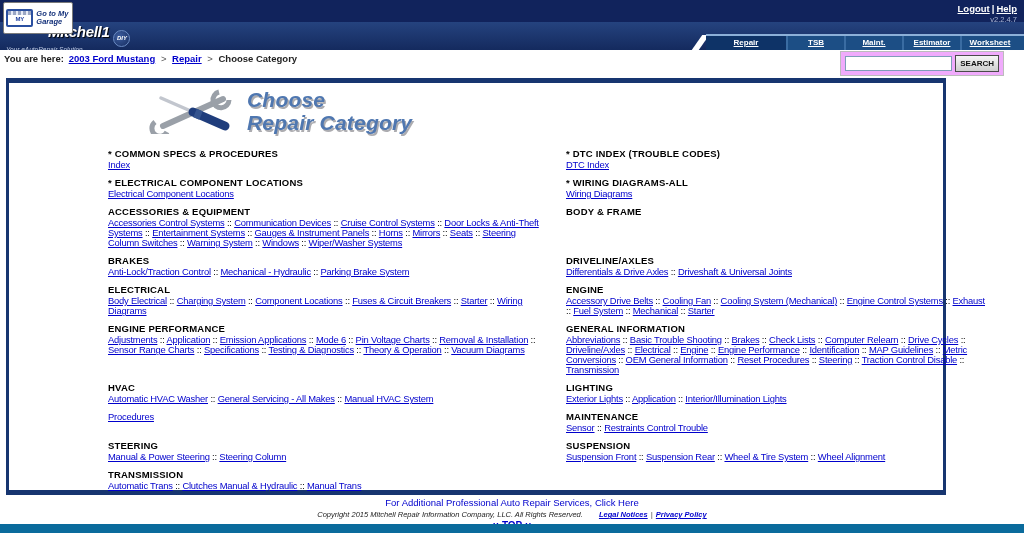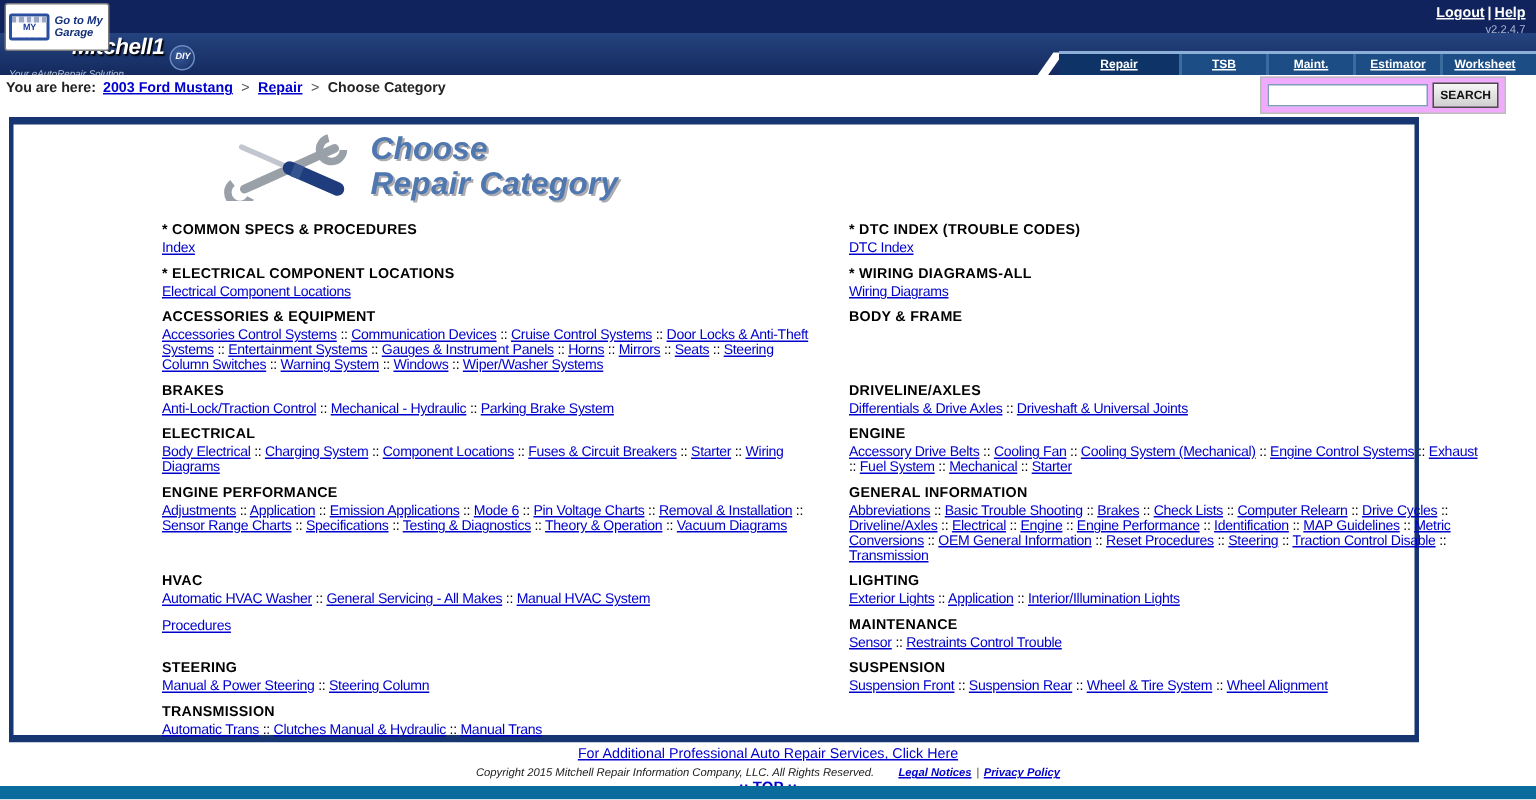--- a/index.html
+++ b/index.html
@@ -68,21 +68,21 @@
   
   .cat-grid { position:absolute; left:99px; top:66px; display:grid;
     grid-template-columns:432px 426px; column-gap:26px; row-gap:8px; }
   .sec-heading { font-size:9.5px; font-weight:bold; color:#000; line-height:10px;
     letter-spacing:0.2px; margin-bottom:1px; }
   .sec-links { font-size:9.4px; line-height:10px; letter-spacing:-0.2px; color:#000; }
   .cat-link { color:#0000cc; text-decoration:underline; cursor:pointer; }
   .sep { color:#000; }
   
   .footer { position:absolute; top:495px; left:0; width:100%; text-align:center; background:#fff; }
-  .promo { display:block; font-size:9.5px; color:#0000cc; text-decoration:underline; cursor:pointer; margin-top:2px; }
+  .promo { display:block; font-size:9.5px; color:#0000cc; cursor:pointer; margin-top:2px; }
   .copyright { font-size:7.5px; color:#222; margin-top:2px;font-style:italic; }
   .copyright a { color:#0000cc; font-weight:bold; text-decoration:underline; cursor:pointer; }
   .copyright .pipe2 { color:#444; margin:0 1px; }
   .copyright .cptext { margin-right:14px; }
   .top-link { display:block; font-size:10px; font-weight:bold; color:#0000cc;
     text-decoration:underline; cursor:pointer; margin-top:1px; }
   .bottom-bar { position:absolute; top:524px; left:0; width:100%; height:9px; background:#0a6b9c; }
 </style>
 </head>
 <body>

